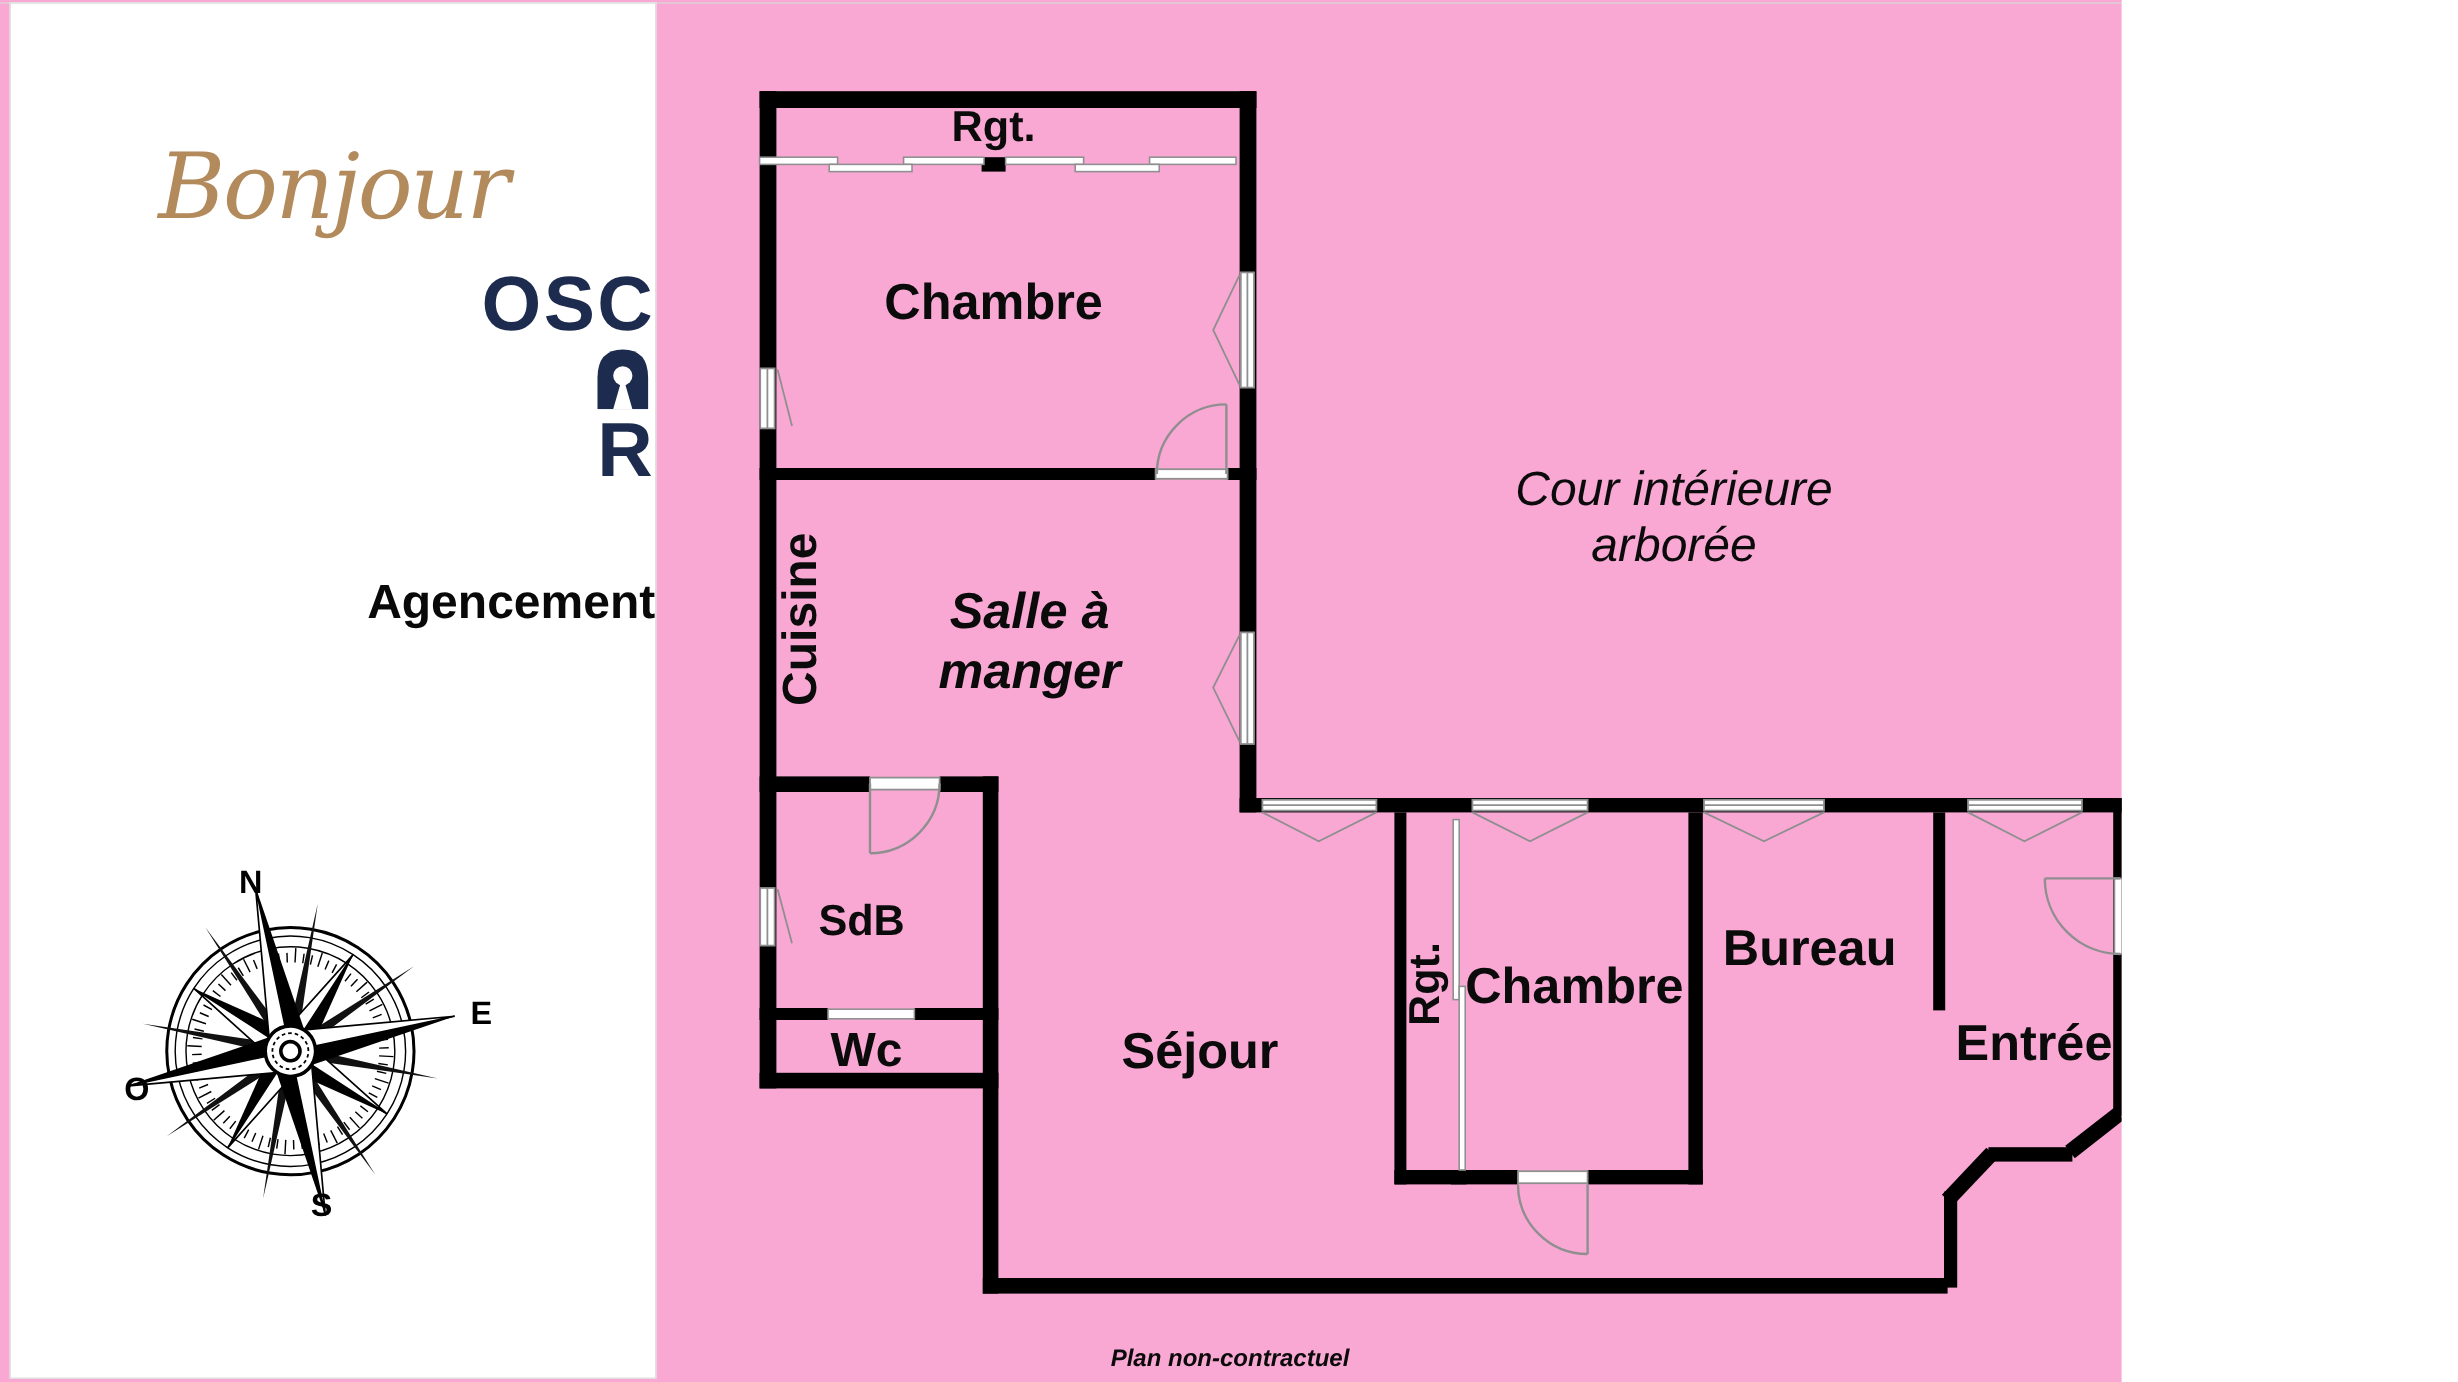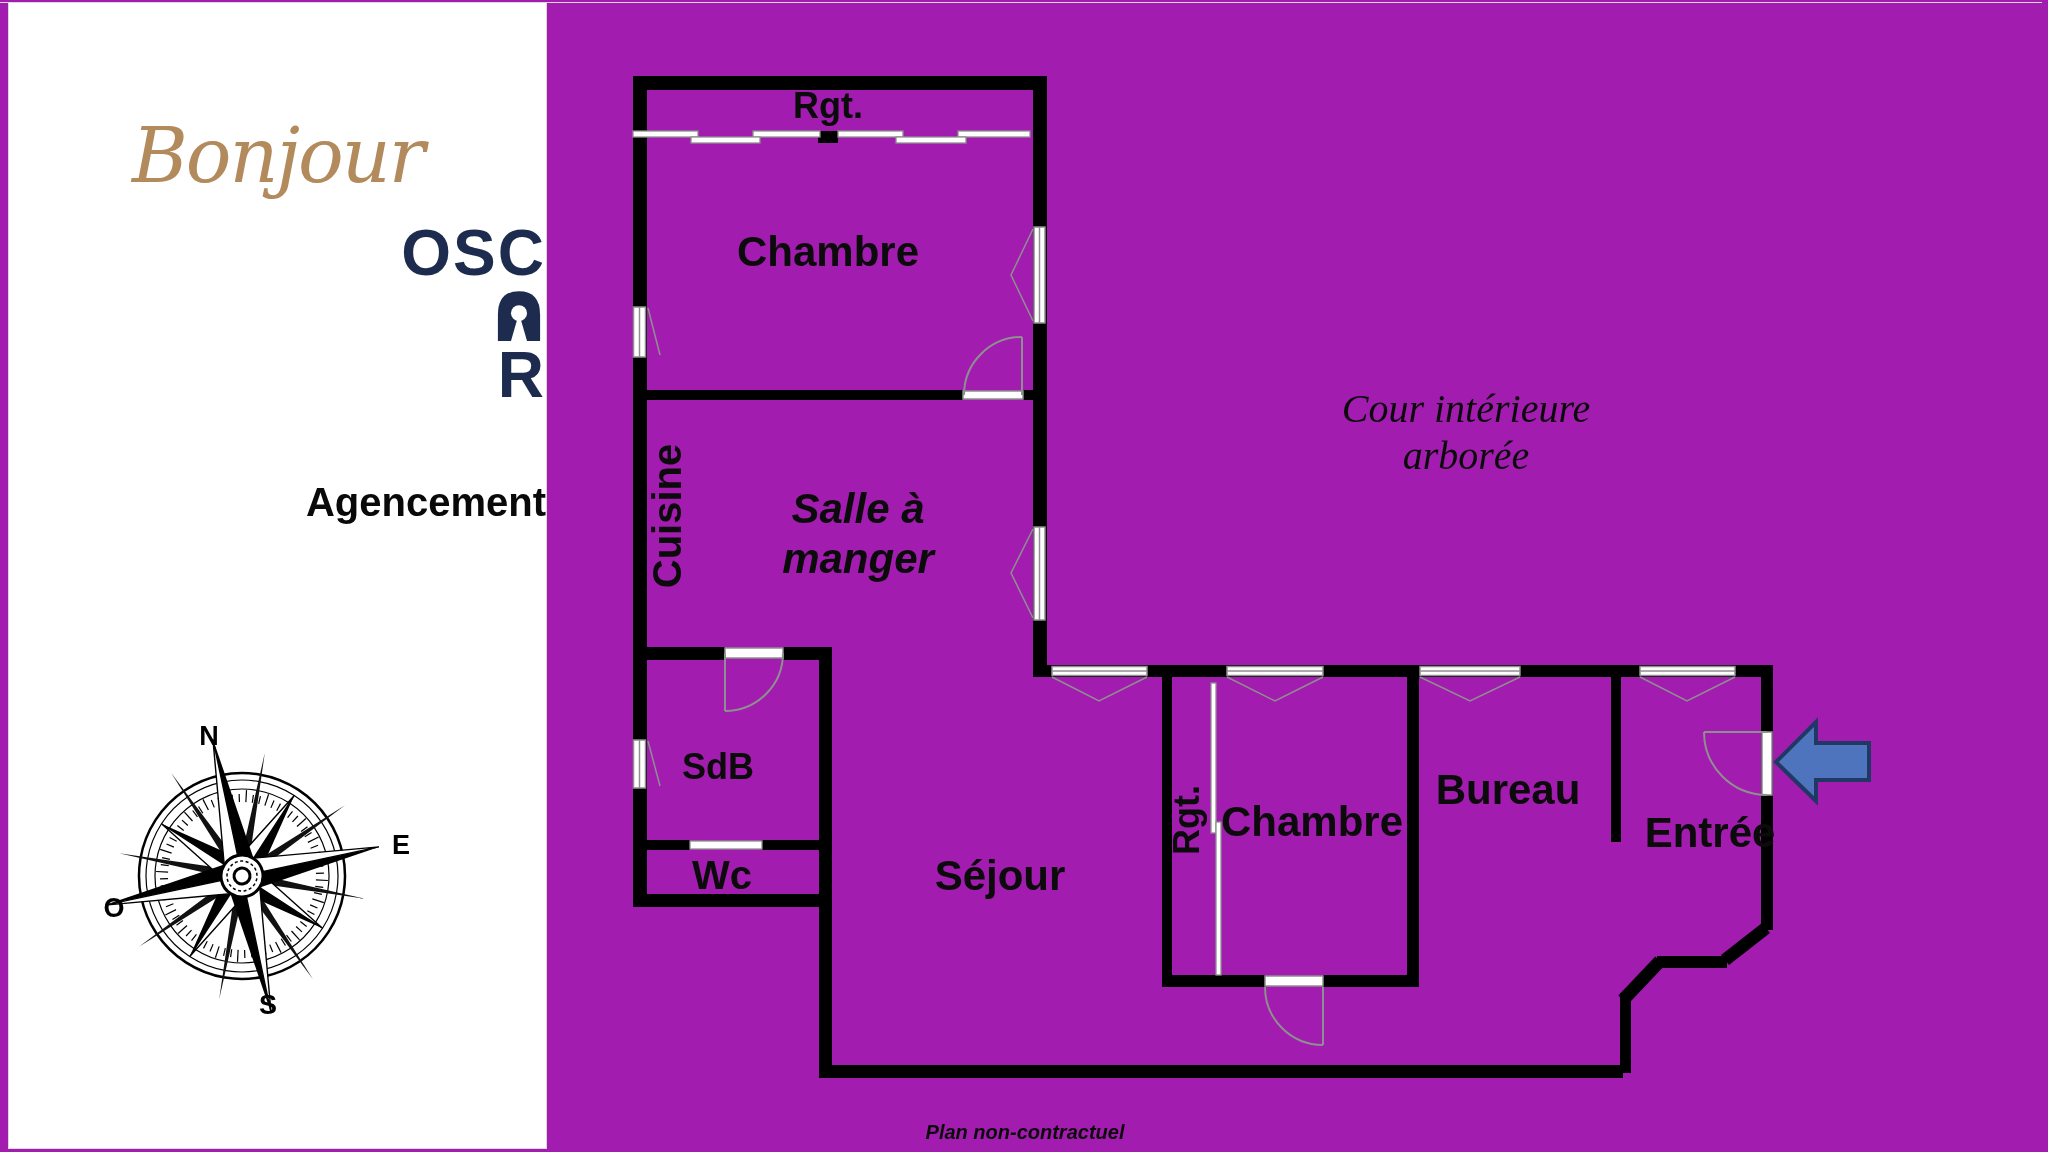--- a/index.html
+++ b/index.html
@@ -1,16 +1,16 @@
 <!DOCTYPE html>
 <html><head>
 <meta charset="utf-8">
 <style>
   html,body{margin:0;padding:0;background:#ffffff;}
-  .canvas{position:relative;width:2048px;height:1152px;background:#a21caf;overflow:hidden;
+  .canvas{position:relative;width:1768px;height:1152px;background:#f9a8d4;overflow:hidden;
           font-family:"Liberation Sans",sans-serif;color:#0b0b0b;}
   .top-rule{position:absolute;left:0;top:2px;width:2042px;height:1px;background:#d9d9d9;}
   .left-panel{position:absolute;left:8px;top:2px;width:537px;height:1145px;
               border:1px solid #d9d9d9;background:#fff;}
   .logo-script{position:absolute;left:0;top:108px;width:100%;text-align:center;
                font-family:"DejaVu Serif",serif;font-style:italic;font-weight:400;
                font-size:76px;color:#b28a5c;letter-spacing:-2px;}
   .logo-brand{position:absolute;left:0;top:218px;width:100%;display:flex;
               justify-content:center;align-items:flex-end;gap:2px;
               font-weight:700;font-size:64px;letter-spacing:2px;color:#1d2c4e;line-height:1;flex-direction:column;}
@@ -266,20 +266,20 @@
     <div class="lbl" style="left:858px;top:534px;font-style:italic;">
       <div>Salle à</div>
       <div>manger</div>
     </div>
     <div class="lbl" style="left:718px;top:767px;font-size:36px;">SdB</div>
     <div class="lbl" style="left:722px;top:876px;font-size:40px;">Wc</div>
     <div class="lbl" style="left:1000px;top:876px;">Séjour</div>
     <div class="lbl rot small" style="left:1187px;top:820px;">Rgt.</div>
     <div class="lbl" style="left:1312px;top:822px;">Chambre</div>
     <div class="lbl" style="left:1508px;top:790px;">Bureau</div>
-    <div class="lbl" style="left:1695px;top:833px;margin-left:15px;">Entrée</div>
-    <div class="lbl italic" style="left:1466px;top:432px;font-family:Liberation Serif, serif;">
+    <div class="lbl" style="left:1695px;top:869px;">Entrée</div>
+    <div class="lbl italic" style="left:1395px;top:432px;">
       <div>Cour intérieure</div>
       <div>arborée</div>
     </div>
     <div class="lbl disclaimer" style="left:1025px;top:1133px;">Plan non-contractuel</div>
   </div>
 </div>
 
 </body></html>

